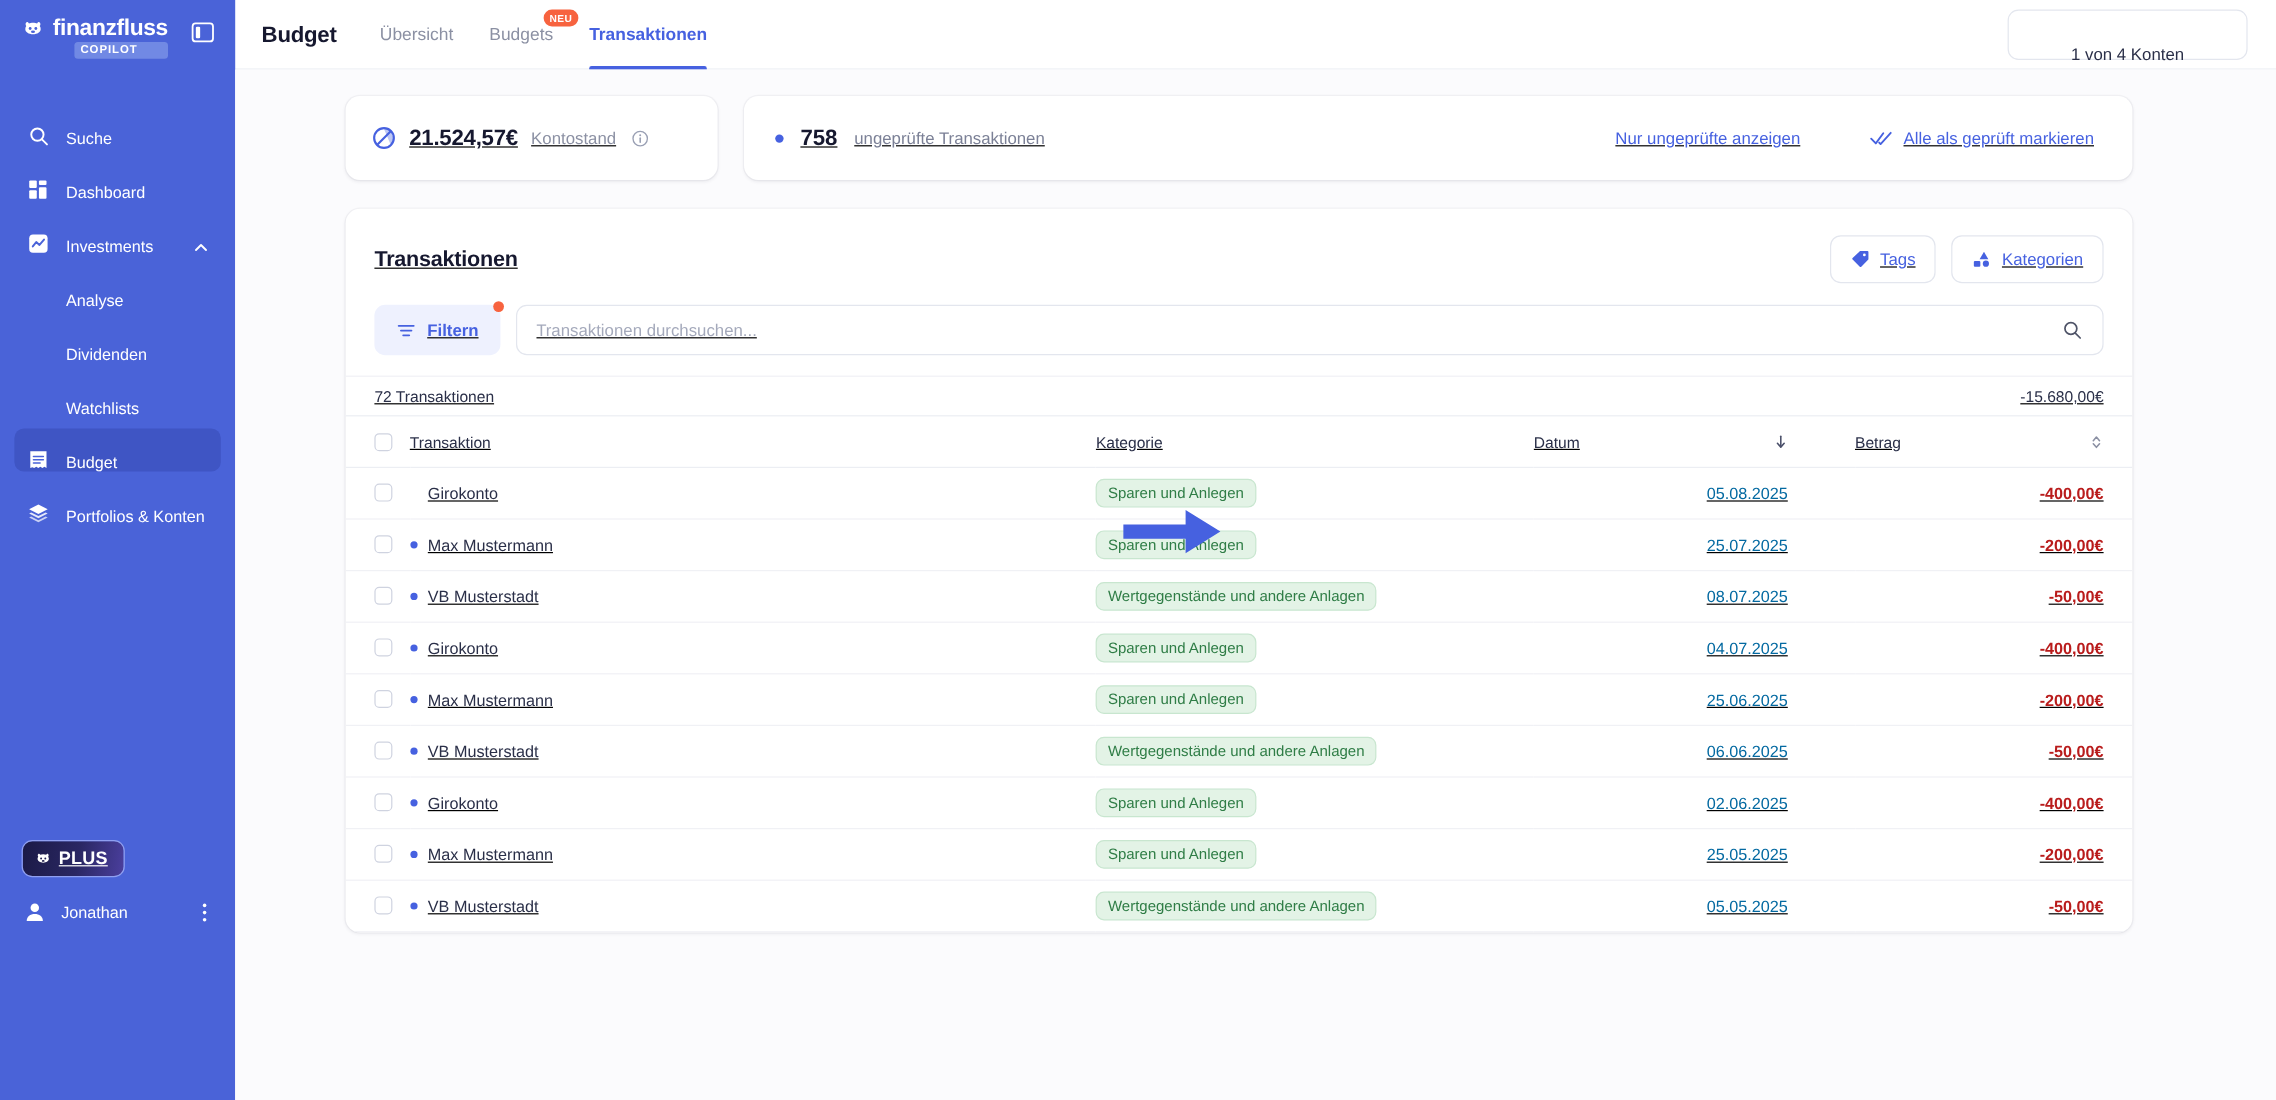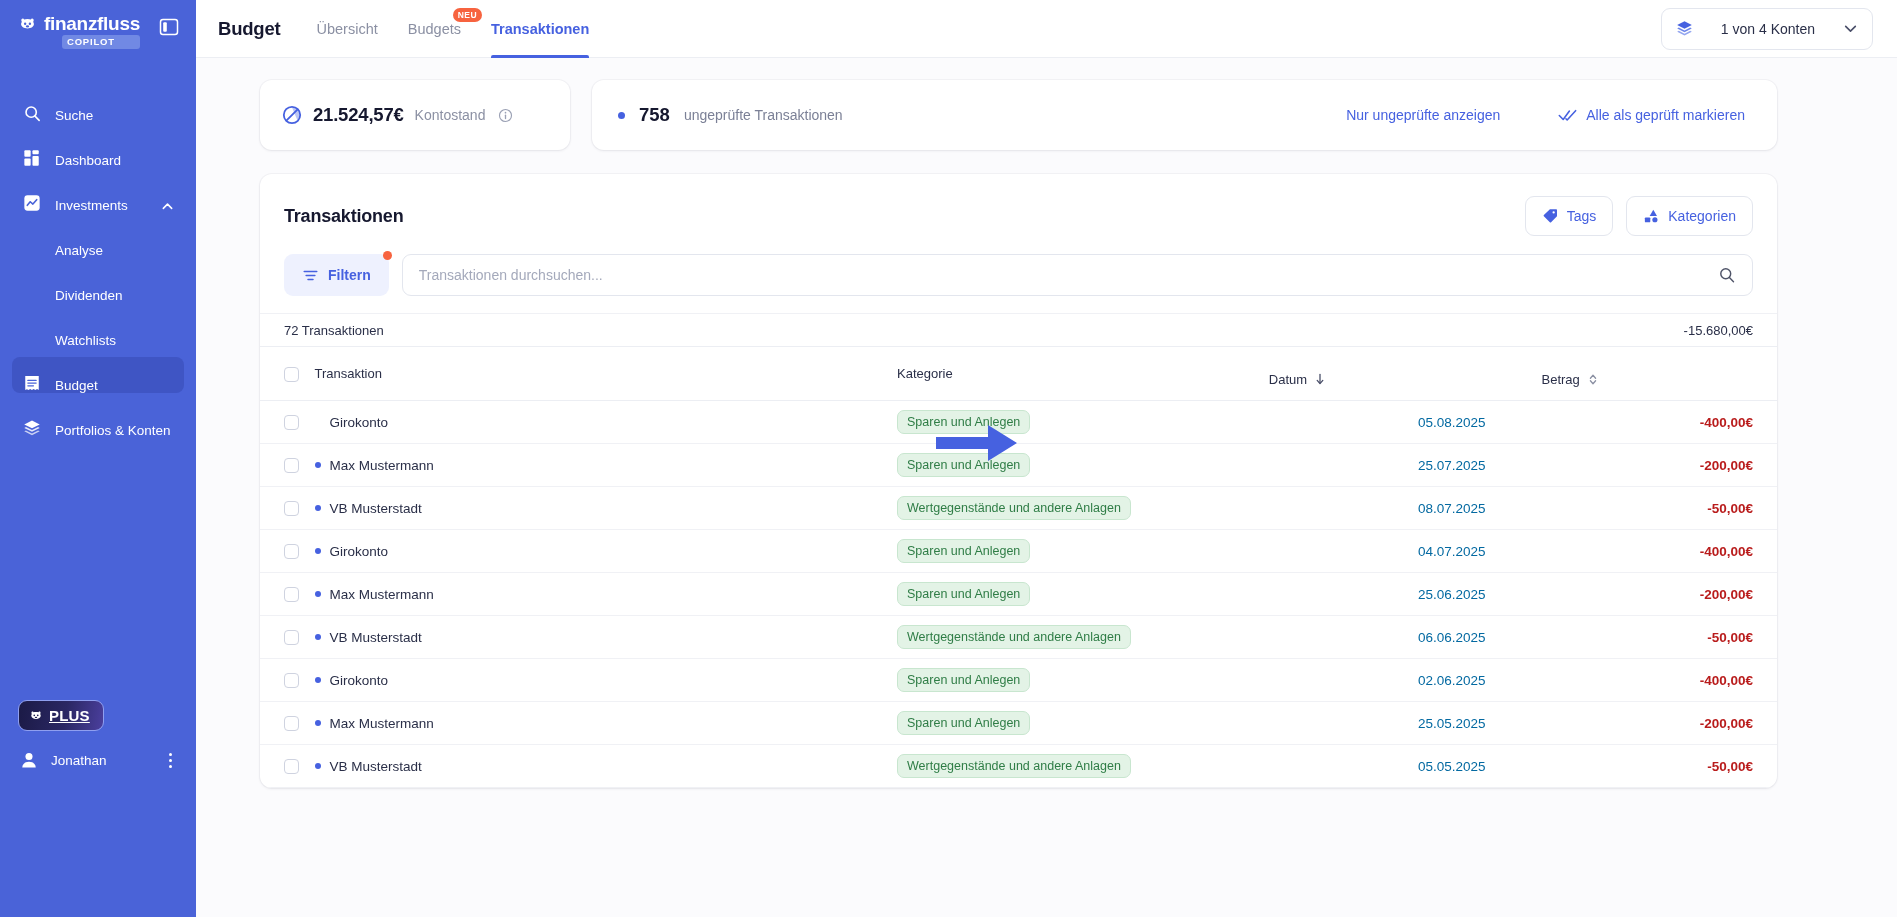--- a/index.html
+++ b/index.html
@@ -100,30 +100,31 @@
     position: absolute; top: 8px; right: -21px;
     background: #f7633f; color: #fff; font-size: 8.5px; font-weight: 700;
     padding: 2px 5px; border-radius: 8px; letter-spacing: .4px;
   }
   .topbar-spacer { flex: 1; }
   .accounts-select {
     display: flex; align-items: center; gap: 28px;
     border: 1px solid #e3e6ee; border-radius: 9px;
     height: 42px; padding: 0 14px; cursor: pointer; min-width: 200px;
     background:#fff;
+    flex-direction:column;
   }
   .accounts-select .as-label { font-size: 14px; color: #2a2f48; flex:1; white-space: nowrap;}
   .as-chevron { width: 15px; height: 15px; }
 
   .content {
     flex: 1; overflow: hidden; position: relative;
     background: #fbfbfd;
     padding: 22px 0 0 0;
   }
-  .content-inner { padding: 0 120px 0 64px; }
+  .content-inner { padding: 0 120px 0 92px; text-decoration: underline; }
 
   .cards-row { display: flex; gap: 22px; margin-bottom: 24px; }
   .card {
     background: #fff; border-radius: 12px;
     box-shadow: 0 1px 3px rgba(25,30,60,.07), 0 0 0 1px rgba(25,30,60,.035);
   }
   .card-balance {
     flex: 0 0 auto; width: 310px; height: 70px;
     display: flex; align-items: center; padding: 0 22px; gap: 11px;
   }
@@ -202,21 +203,21 @@
   .col-tx    { width: 470px; }
   .col-cat   { width: 300px; }
   .col-date  { width: 220px; text-align: right; padding-right: 56px !important; }
   .col-amt   { width: 190px; text-align: right; padding-right: 24px !important; }
 
   .cb {
     width: 15px; height: 15px; border:1px solid #cfd3e0; border-radius: 4px;
     background:#fff; display:inline-block; cursor:pointer; vertical-align: middle;
   }
   .th-inner { display:flex; align-items:center; gap:7px; }
-  .th-right { justify-content: flex-start; margin-top: 12px; }
+  .th-right { justify-content: space-between; }
   .sort-icon { width: 12px; height: 13px; }
 
   .tx-name { display:flex; align-items:center; gap:9px; font-size:13.5px; color:#2a2f48; }
   .tx-name .dot-blue { width:6px; height:6px; flex:0 0 6px;}
   .tx-name .dot-none { width:6px; height:6px; flex:0 0 6px;}
   .chip {
     display:inline-block; background:#e3f3e6; border:1px solid #c8e6cf;
     color:#2f7d46; font-size:12.5px; border-radius:7px; padding:4px 9px;
     white-space: nowrap;
   }

